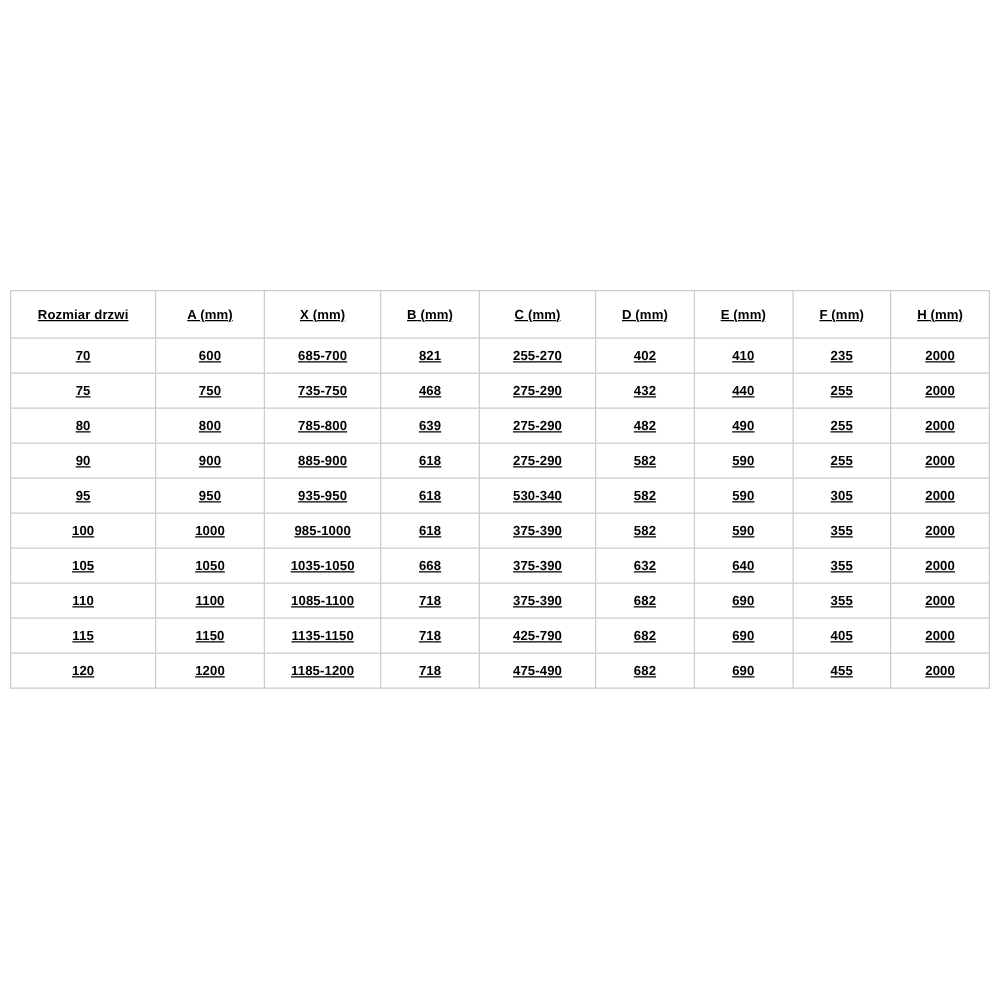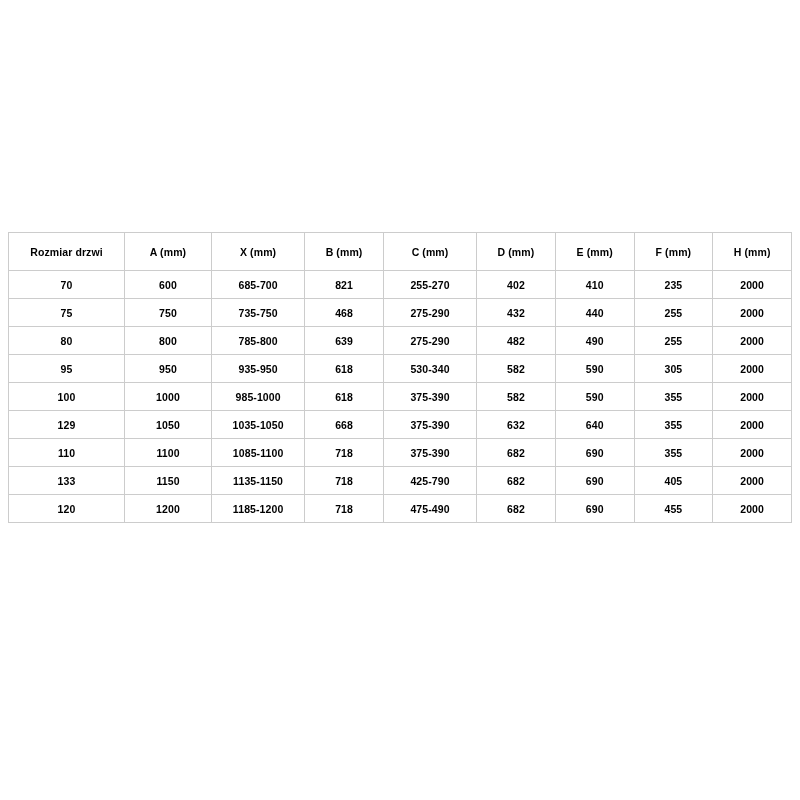--- a/index.html
+++ b/index.html
@@ -18,20 +18,21 @@
     position: relative;
     width: 800px;
     height: 800px;
     box-sizing: border-box;
   }
   #spec-table-wrap {
     position: absolute;
     left: 8px;
     top: 232px;
     width: 784px;
+    text-decoration: underline;
   }
   table.spec-table {
     border-collapse: collapse;
     width: 784px;
     table-layout: fixed;
   }
   table.spec-table td,
   table.spec-table th {
     border: 1px solid #cccccc;
     text-align: center;
@@ -118,20 +119,31 @@
           <td>800</td>
           <td>785-800</td>
           <td>639</td>
           <td>275-290</td>
           <td>482</td>
           <td>490</td>
           <td>255</td>
           <td>2000</td>
         </tr>
         <tr>
+          <td>90</td>
+          <td>900</td>
+          <td>885-900</td>
+          <td>618</td>
+          <td>275-290</td>
+          <td>582</td>
+          <td>590</td>
+          <td>255</td>
+          <td>2000</td>
+        </tr>
+        <tr>
           <td>95</td>
           <td>950</td>
           <td>935-950</td>
           <td>618</td>
           <td>530-340</td>
           <td>582</td>
           <td>590</td>
           <td>305</td>
           <td>2000</td>
         </tr>
@@ -140,21 +152,21 @@
           <td>1000</td>
           <td>985-1000</td>
           <td>618</td>
           <td>375-390</td>
           <td>582</td>
           <td>590</td>
           <td>355</td>
           <td>2000</td>
         </tr>
         <tr>
-          <td>129</td>
+          <td>105</td>
           <td>1050</td>
           <td>1035-1050</td>
           <td>668</td>
           <td>375-390</td>
           <td>632</td>
           <td>640</td>
           <td>355</td>
           <td>2000</td>
         </tr>
         <tr>
@@ -162,21 +174,21 @@
           <td>1100</td>
           <td>1085-1100</td>
           <td>718</td>
           <td>375-390</td>
           <td>682</td>
           <td>690</td>
           <td>355</td>
           <td>2000</td>
         </tr>
         <tr>
-          <td>133</td>
+          <td>115</td>
           <td>1150</td>
           <td>1135-1150</td>
           <td>718</td>
           <td>425-790</td>
           <td>682</td>
           <td>690</td>
           <td>405</td>
           <td>2000</td>
         </tr>
         <tr>

